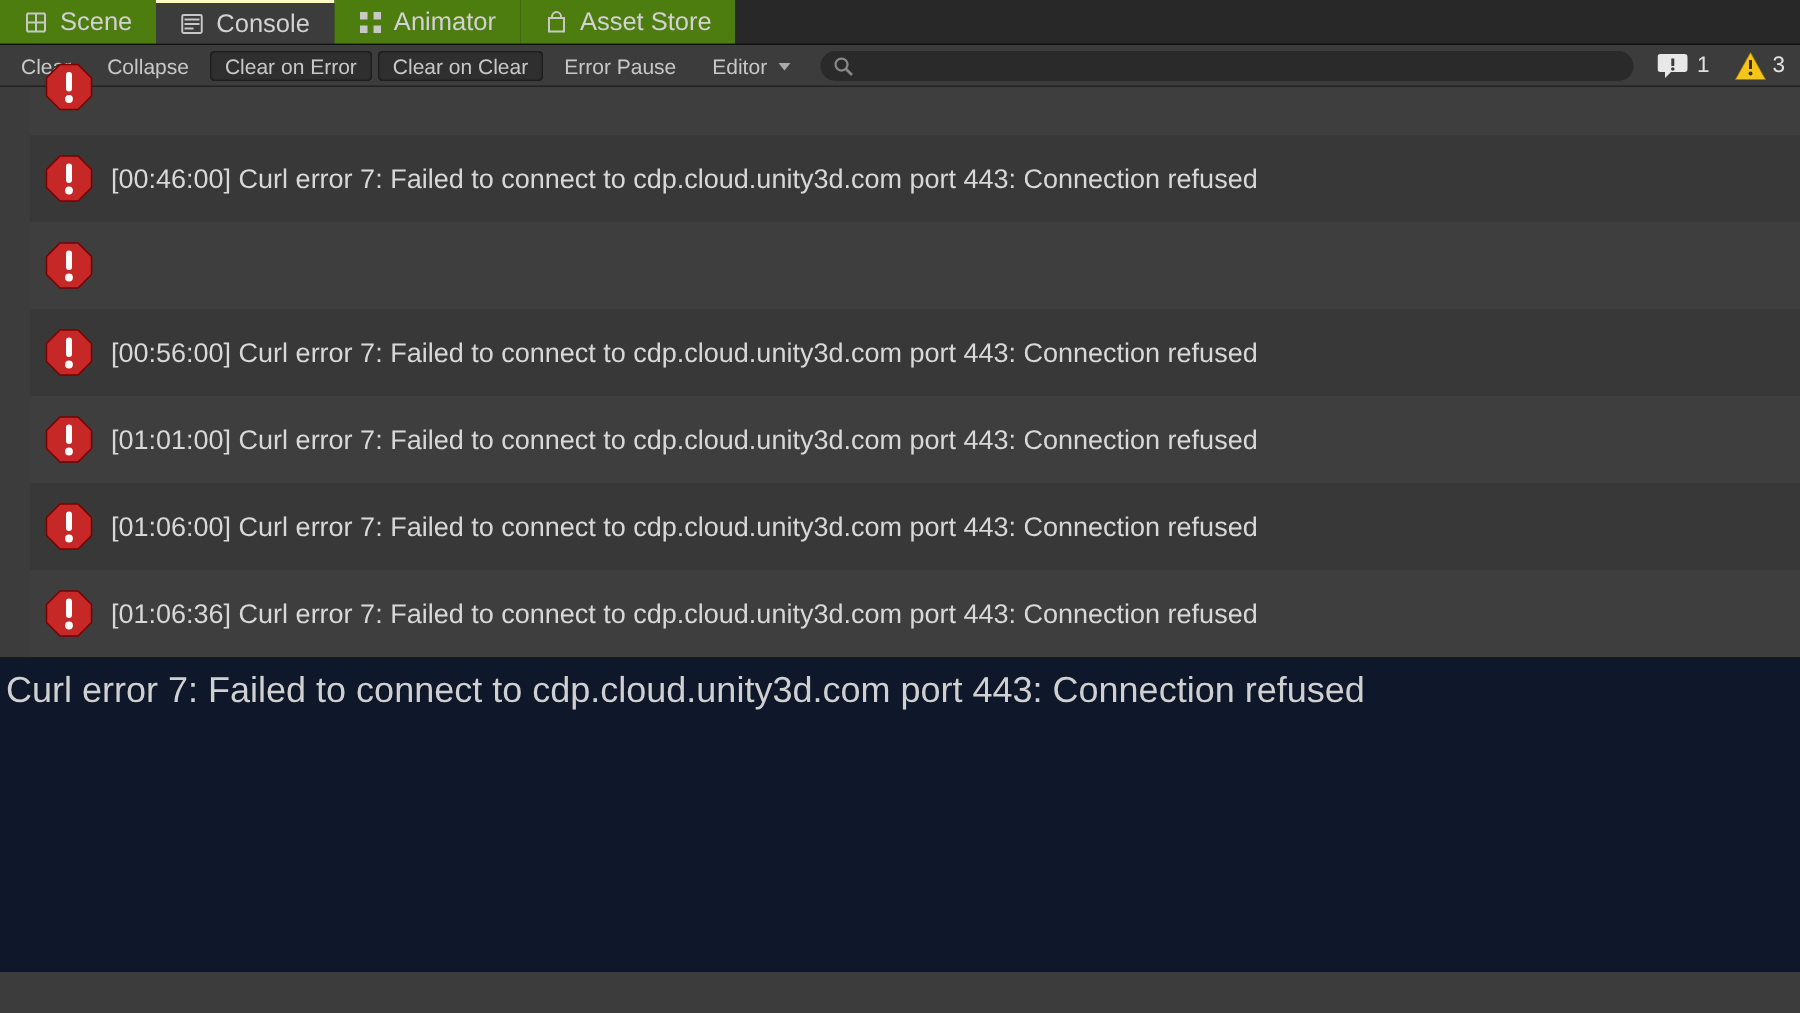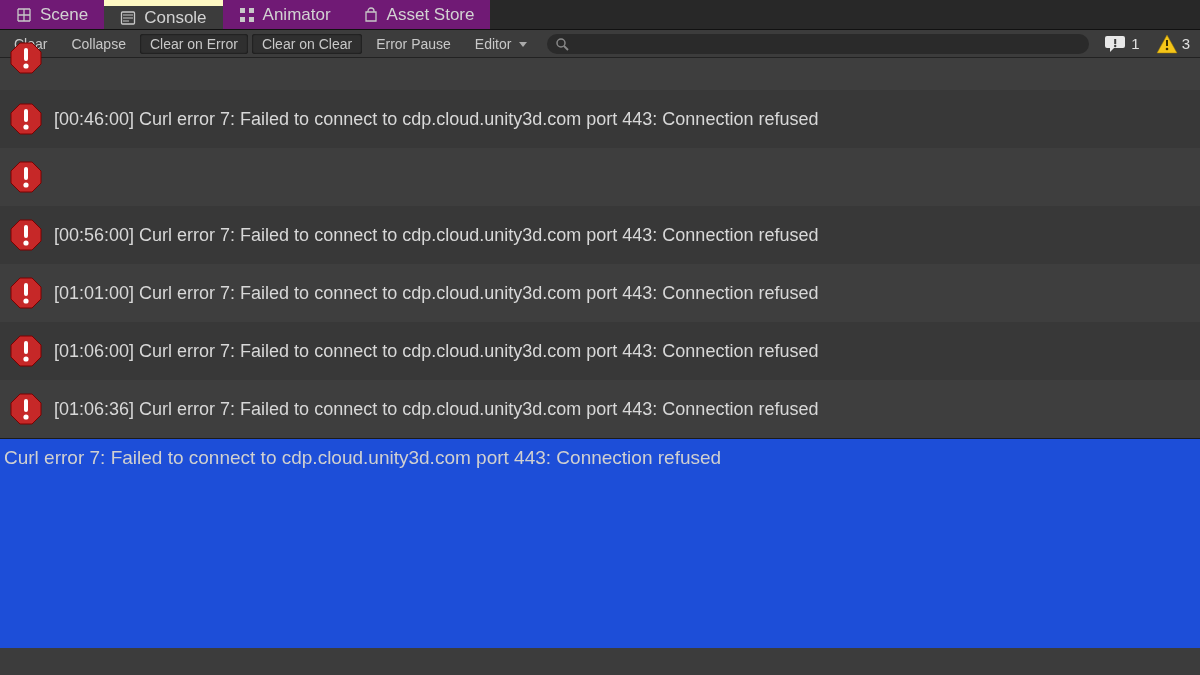--- a/index.html
+++ b/index.html
@@ -19,29 +19,29 @@
     align-items: stretch;
     height: 30px;
     background: #282828;
     border-bottom: 1px solid #111;
   }
   .tab {
     display: flex;
     align-items: center;
     gap: 8px;
     padding: 0 16px;
-    background: #701a75;
+    background: #4d7c0f;
     color: #d2d2d2;
     font-size: 17px;
     cursor: pointer;
     user-select: none;
   }
   .tab.active {
     background: #3c3c3c;
-    border-top: 6px solid #fef9c3;
+    border-top: 2px solid #fef9c3;
     padding-top: 0;
   }
   .tab .tab-icon { width: 16px; height: 16px; display: flex; align-items: center; justify-content: center; }
 
   
   .toolbar {
     display: flex;
     align-items: center;
     height: 28px;
     background: #3c3c3c;
@@ -100,39 +100,40 @@
 
   
   .loglist { }
   .logrow {
     display: flex;
     align-items: center;
     gap: 12px;
     height: 58px;
     padding: 0 10px;
     cursor: pointer;
+    margin-left: 20px;
   }
   .logrow.partial { height: 32px; align-items: flex-start; padding-top: 0; }
   .logrow:nth-child(odd){ background: #3e3e3e; }
   .logrow:nth-child(even){ background: #383838; }
   .logrow .msg {
     font-size: 18px;
     color: #d8d8d8;
     white-space: nowrap;
     overflow: hidden;
   }
   .error-octagon { flex-shrink: 0; }
 
   
   .detail {
     border-top: 1px solid #1b1b1b;
     padding: 8px 4px;
-    font-size: 19px;
+    font-size: 24px;
     color: #d0d0d0;
-    background: #1d4ed8;
+    background: #0f172a;
     height: 210px;
   }
 </style>
 </head>
 <body>
 
 <svg width="0" height="0" style="position:absolute">
   <defs>
 
     <g id="ico-scene">

